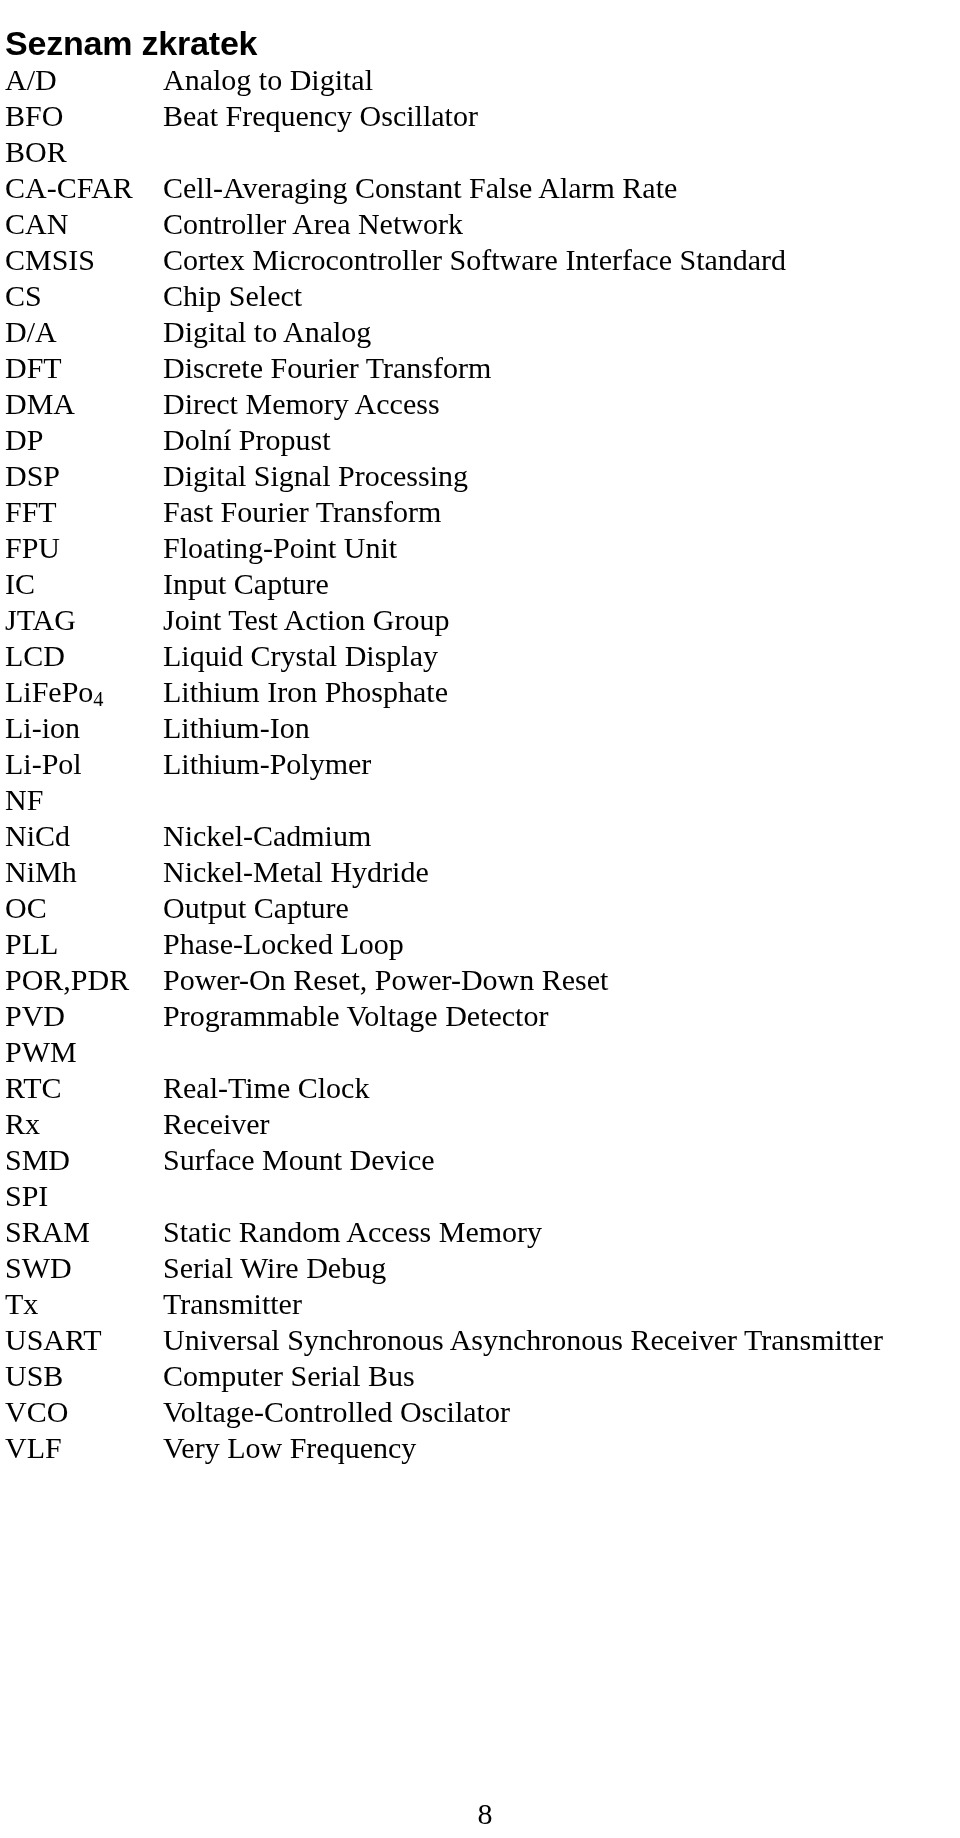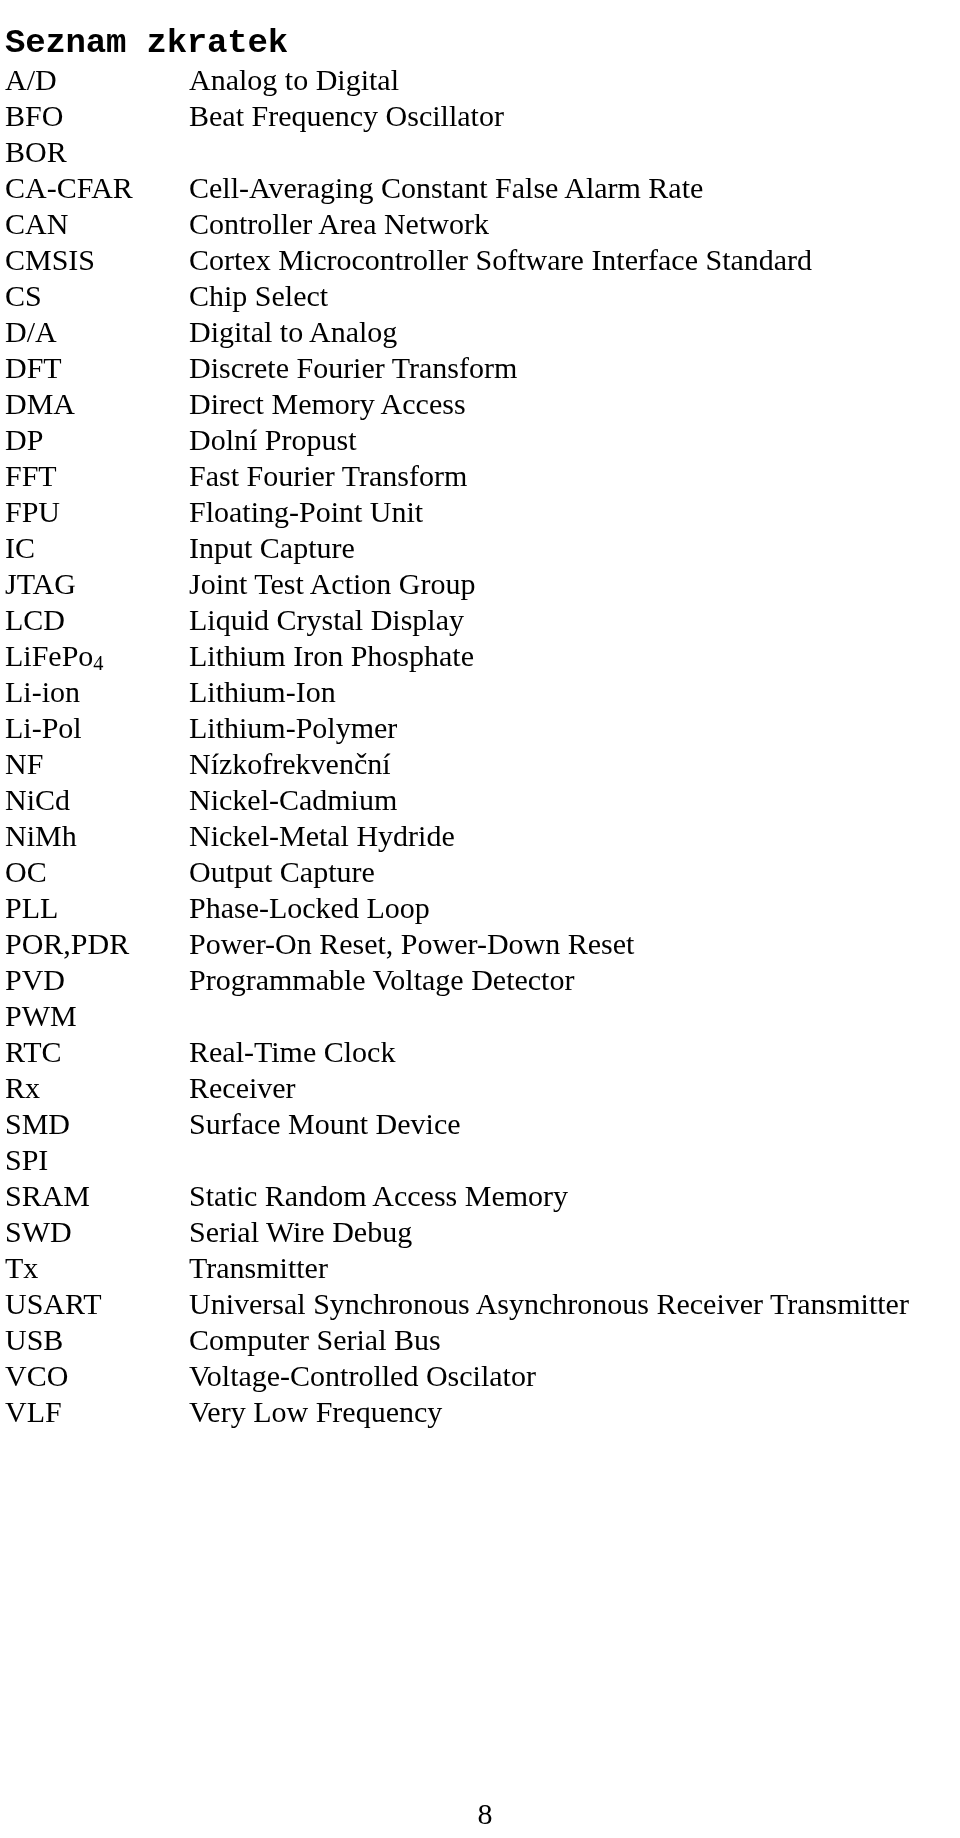--- a/index.html
+++ b/index.html
@@ -13,21 +13,21 @@
     height: 1838px;
     background: #ffffff;
     overflow: hidden;
     font-family: "Liberation Serif", "DejaVu Serif", serif;
     color: #000000;
   }
   .page-title {
     position: absolute;
     left: 5px;
     top: 0px;
-    font-family: Liberation Mono, monospace;
+    font-family: Liberation Sans, sans-serif;
     font-weight: bold;
     font-size: 34px;
     line-height: 40px;
     letter-spacing: -0.2px;
     color: #000000;
     white-space: nowrap;
   }
   .abbr-list {
     position: absolute;
     left: 0;
@@ -53,21 +53,20 @@
     vertical-align: -0.22em;
     line-height: 0;
   }
   .abbr-def {
     position: absolute;
     left: 163px;
     top: 0;
     font-size: 30px;
     line-height: 36px;
     white-space: nowrap;
-    margin-left: 26px;
   }
   .page-number {
     position: absolute;
     left: 0;
     top: 1796px;
     width: 960px;
     text-align: center;
     font-size: 30px;
     line-height: 36px;
     padding-left: 10px;
@@ -119,20 +118,24 @@
       </div>
       <div class="abbr-row">
         <div class="abbr-term">DMA</div>
         <div class="abbr-def">Direct Memory Access</div>
       </div>
       <div class="abbr-row">
         <div class="abbr-term">DP</div>
         <div class="abbr-def">Dolní Propust</div>
       </div>
       <div class="abbr-row">
+        <div class="abbr-term">DSP</div>
+        <div class="abbr-def">Digital Signal Processing</div>
+      </div>
+      <div class="abbr-row">
         <div class="abbr-term">FFT</div>
         <div class="abbr-def">Fast Fourier Transform</div>
       </div>
       <div class="abbr-row">
         <div class="abbr-term">FPU</div>
         <div class="abbr-def">Floating-Point Unit</div>
       </div>
       <div class="abbr-row">
         <div class="abbr-term">IC</div>
         <div class="abbr-def">Input Capture</div>
@@ -152,21 +155,20 @@
       <div class="abbr-row">
         <div class="abbr-term">Li-ion</div>
         <div class="abbr-def">Lithium-Ion</div>
       </div>
       <div class="abbr-row">
         <div class="abbr-term">Li-Pol</div>
         <div class="abbr-def">Lithium-Polymer</div>
       </div>
       <div class="abbr-row">
         <div class="abbr-term">NF</div>
-        <div class="abbr-def">Nízkofrekvenční</div>
       </div>
       <div class="abbr-row">
         <div class="abbr-term">NiCd</div>
         <div class="abbr-def">Nickel-Cadmium</div>
       </div>
       <div class="abbr-row">
         <div class="abbr-term">NiMh</div>
         <div class="abbr-def">Nickel-Metal Hydride</div>
       </div>
       <div class="abbr-row">

